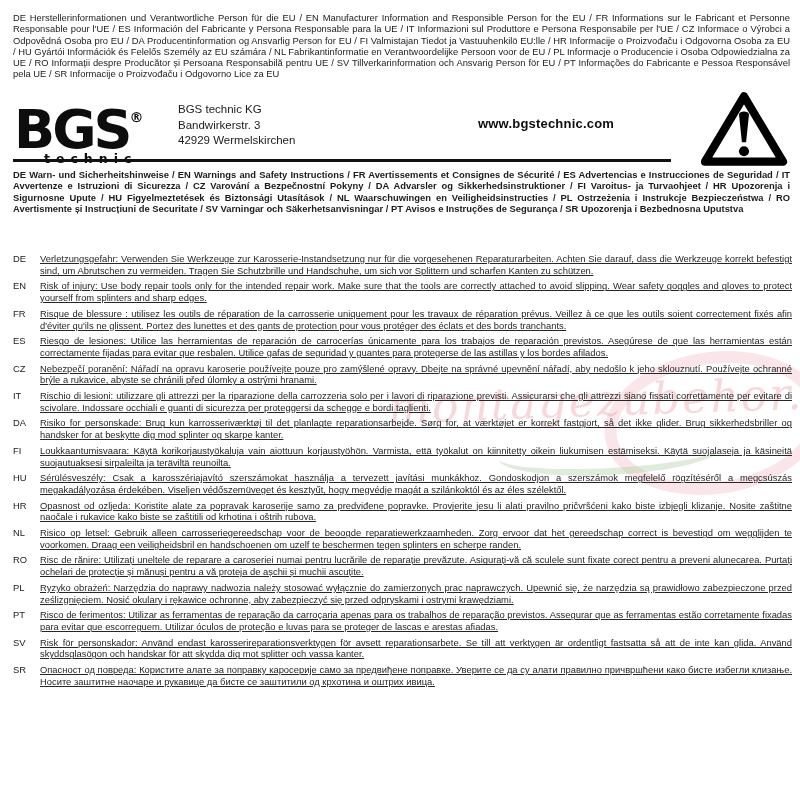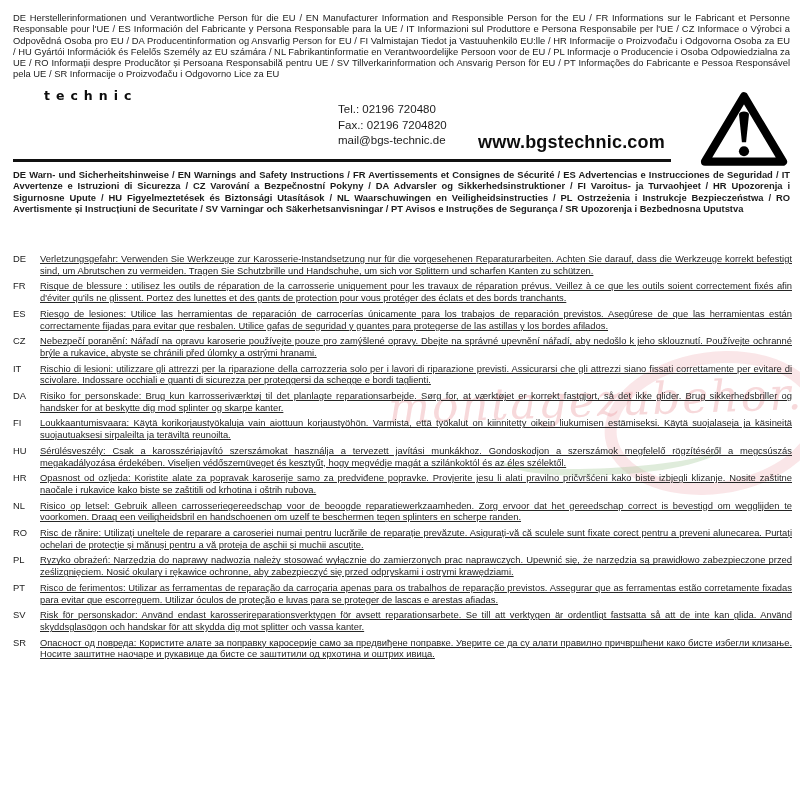--- a/index.html
+++ b/index.html
@@ -28,22 +28,22 @@
   }
   .logo-reg{font-size:14px;vertical-align:26px;letter-spacing:0;}
   .logo-sub{
     font-family:"DejaVu Sans", sans-serif;
     font-weight:700;font-size:12.5px;letter-spacing:6px;
     color:#0d0d0d;margin-top:-4px;padding-left:30px;
   }
   .addr{position:absolute;left:178px;top:102px;font-size:11.5px;line-height:15.5px;}
   .contact{position:absolute;left:338px;top:102px;font-size:11.5px;line-height:15.5px;}
   .website{
-    position:absolute;left:478px;top:132px;
-    font-size:18px;font-weight:bold;letter-spacing:0.2px;color:#0d0d0d;
+    position:absolute;left:478px;top:116px;
+    font-size:13px;font-weight:bold;letter-spacing:0.2px;color:#0d0d0d;
   }
   .warn-triangle{position:absolute;left:698px;top:90px;}
   
   .rule{position:absolute;left:13px;top:159px;width:658px;height:3px;background:#111;}
   
   .safety-header{
     position:absolute;left:13px;top:169px;width:777px;
     font-size:9.4px;line-height:11.3px;font-weight:bold;
     text-align:justify;color:#1b1b1b;
   }
@@ -83,48 +83,53 @@
 
 <div class="page">
 
   <div class="wm-ellipse"></div>
   <div class="wm-green"></div>
   <div class="wm-text">montagezubehor.de</div>
 
   <div class="mfg-header">DE Herstellerinformationen und Verantwortliche Person für die EU  /  EN Manufacturer Information and Responsible Person for the EU  /  FR Informations sur le Fabricant et Personne Responsable pour l'UE  /  ES Información del Fabricante y Persona Responsable para la UE  /  IT Informazioni sul Produttore e Persona Responsabile per l'UE  /  CZ Informace o Výrobci a Odpovědná Osoba pro EU  /  DA Producentinformation og Ansvarlig Person for EU  /  FI Valmistajan Tiedot ja Vastuuhenkilö EU:lle  /  HR Informacije o Proizvođaču i Odgovorna Osoba za EU  /  HU Gyártói Információk és Felelős Személy az EU számára  /  NL Fabrikantinformatie en Verantwoordelijke Persoon voor de EU  /  PL Informacje o Producencie i Osoba Odpowiedzialna za UE  /  RO Informații despre Producător și Persoana Responsabilă pentru UE  /  SV Tillverkarinformation och Ansvarig Person för EU  /  PT Informações do Fabricante e Pessoa Responsável pela UE  /  SR Informacije o Proizvođaču i Odgovorno Lice za EU</div>
 
   <div class="logo">
+    <div class="logo-word"><span>BGS</span><span class="logo-reg">®</span></div>
     <div class="logo-sub">technic</div>
   </div>
 
+  <div class="addr">
+    <div>BGS technic KG</div>
+    <div>Bandwirkerstr. 3</div>
+    <div>42929 Wermelskirchen</div>
+  </div>
 
-  <div class="contact">
-    <div>Tel.: 02196 720480</div>
-    <div>Fax.: 02196 7204820</div>
-    <div>mail@bgs-technic.de</div>
-  </div>
 
   <div class="website">www.bgstechnic.com</div>
 
   <div class="warn-triangle">
     <svg width="92" height="78" viewBox="0 0 100 86" xmlns="http://www.w3.org/2000/svg">
       <path d="M50 7 L93 79 L7 79 Z" fill="#ffffff" stroke="#000000" stroke-width="9" stroke-linejoin="round"></path>
       <path d="M44.5 27 C44.5 22.5 55.5 22.5 55.5 27 L52.3 57.5 L47.7 57.5 Z" fill="#000000"></path>
       <circle cx="50" cy="67.5" r="5.6" fill="#000000"></circle>
     </svg>
   </div>
 
   <div class="rule"></div>
 
   <div class="safety-header">DE Warn- und Sicherheitshinweise  /  EN Warnings and Safety Instructions  /  FR Avertissements et Consignes de Sécurité  /  ES Advertencias e Instrucciones de Seguridad  /  IT Avvertenze e Istruzioni di Sicurezza  /  CZ Varování a Bezpečnostní Pokyny  /  DA Advarsler og Sikkerhedsinstruktioner  /  FI Varoitus- ja Turvaohjeet  /  HR Upozorenja i Sigurnosne Upute  /  HU Figyelmeztetések és Biztonsági Utasítások  /  NL Waarschuwingen en Veiligheidsinstructies  /  PL Ostrzeżenia i Instrukcje Bezpieczeństwa  /  RO Avertismente și Instrucțiuni de Securitate  /  SV Varningar och Säkerhetsanvisningar  /  PT Avisos e Instruções de Segurança  /  SR Upozorenja i Bezbednosna Uputstva</div>
 
   <div class="instr-list" id="instr-list">
       <div class="instr-item">
         <div class="instr-code">DE</div>
         <div class="instr-text">Verletzungsgefahr: Verwenden Sie Werkzeuge zur Karosserie-Instandsetzung nur für die vorgesehenen Reparaturarbeiten. Achten Sie darauf, dass die Werkzeuge korrekt befestigt sind, um Abrutschen zu vermeiden. Tragen Sie Schutzbrille und Handschuhe, um sich vor Splittern und scharfen Kanten zu schützen.</div>
+      </div>
+      <div class="instr-item">
+        <div class="instr-code">EN</div>
+        <div class="instr-text">Risk of injury: Use body repair tools only for the intended repair work. Make sure that the tools are correctly attached to avoid slipping. Wear safety goggles and gloves to protect yourself from splinters and sharp edges.</div>
       </div>
       <div class="instr-item">
         <div class="instr-code">FR</div>
         <div class="instr-text">Risque de blessure : utilisez les outils de réparation de la carrosserie uniquement pour les travaux de réparation prévus. Veillez à ce que les outils soient correctement fixés afin d'éviter qu'ils ne glissent. Portez des lunettes et des gants de protection pour vous protéger des éclats et des bords tranchants.</div>
       </div>
       <div class="instr-item">
         <div class="instr-code">ES</div>
         <div class="instr-text">Riesgo de lesiones: Utilice las herramientas de reparación de carrocerías únicamente para los trabajos de reparación previstos. Asegúrese de que las herramientas están correctamente fijadas para evitar que resbalen. Utilice gafas de seguridad y guantes para protegerse de las astillas y los bordes afilados.</div>
       </div>
       <div class="instr-item">

